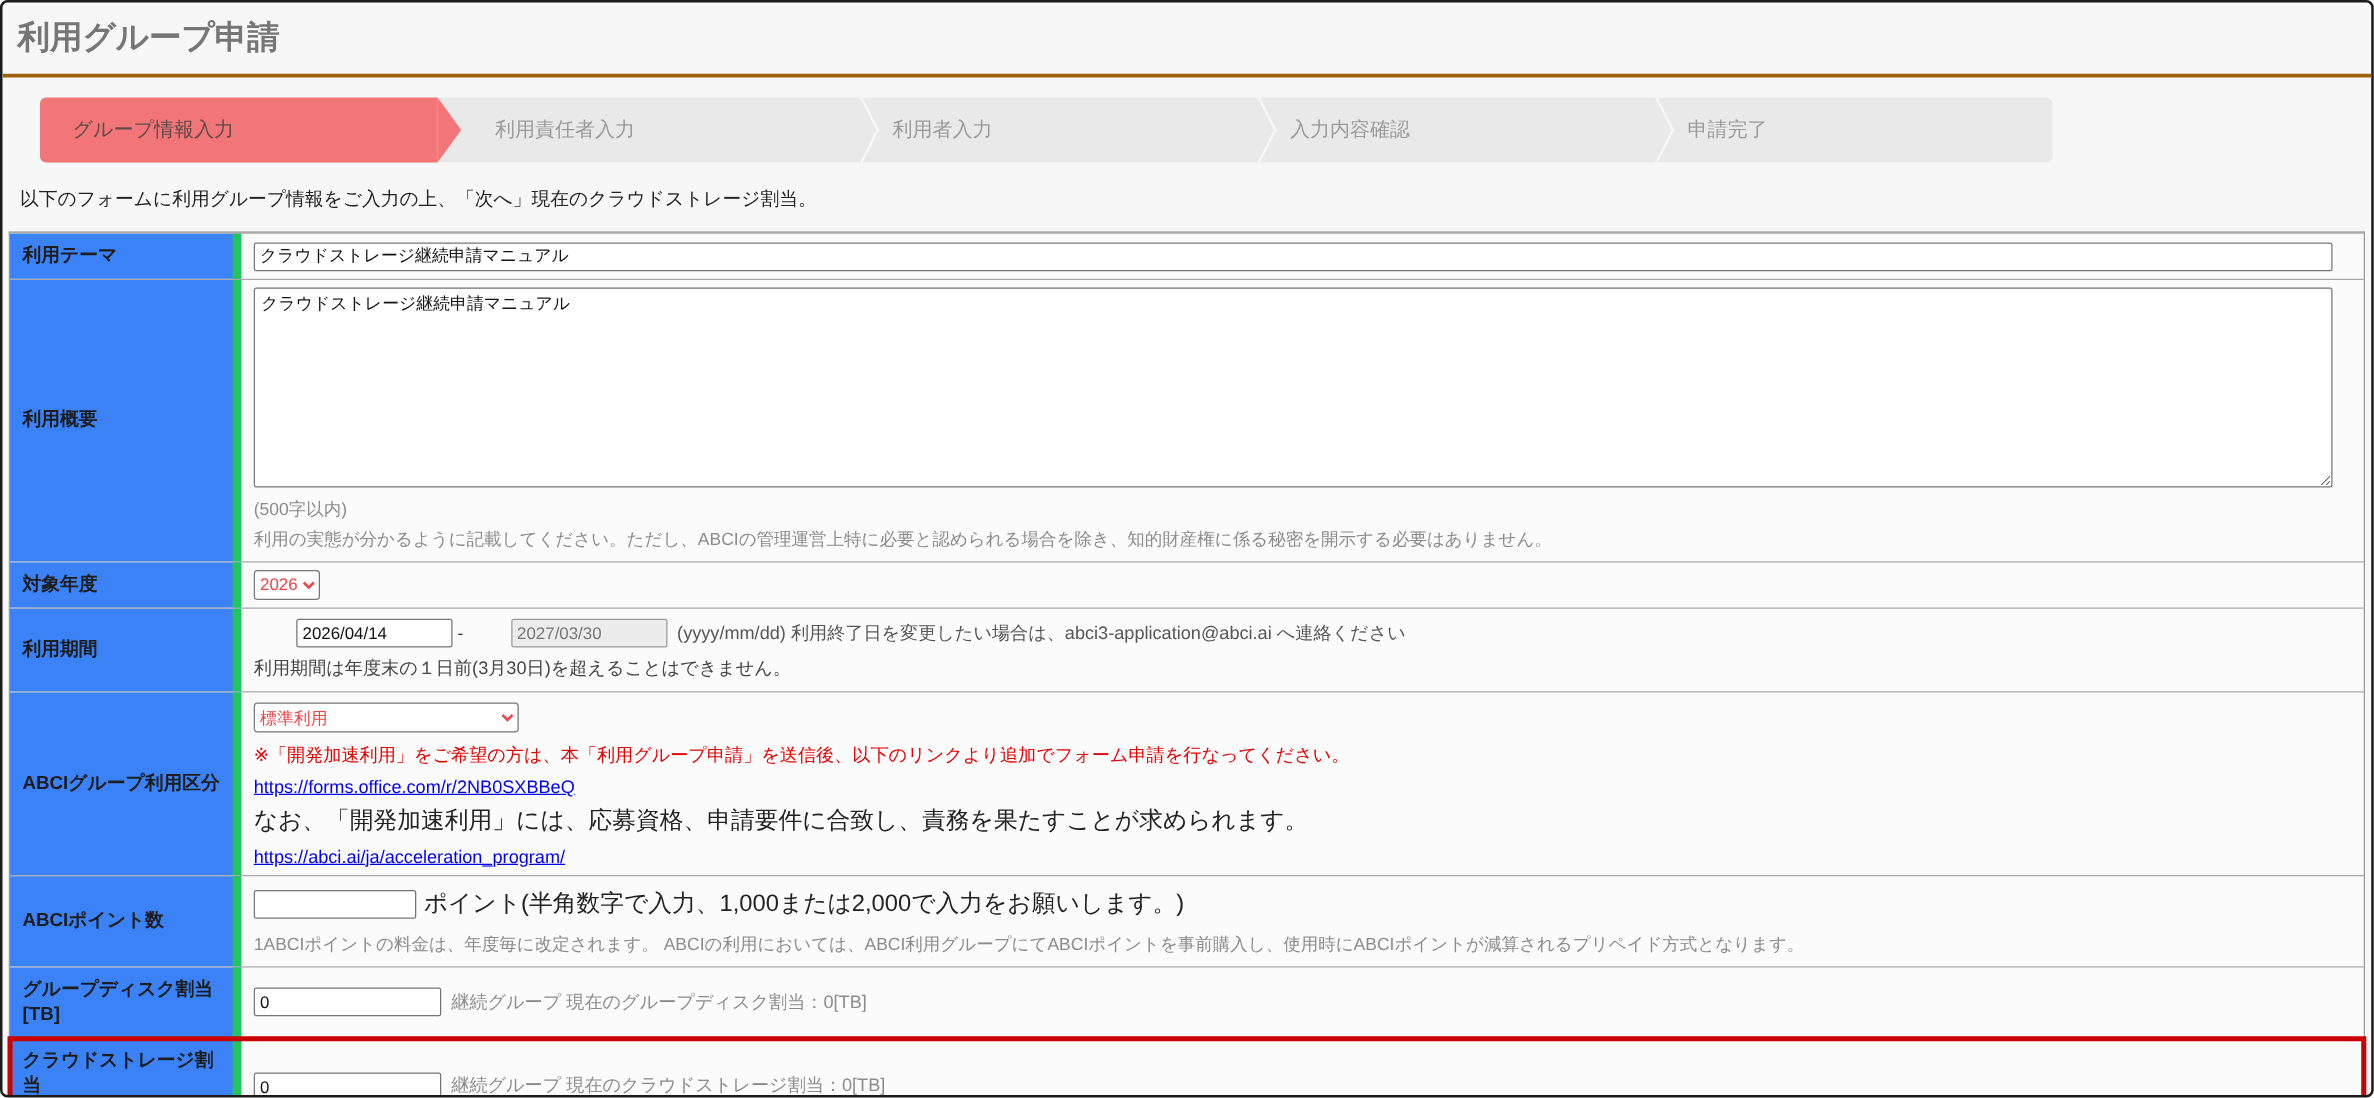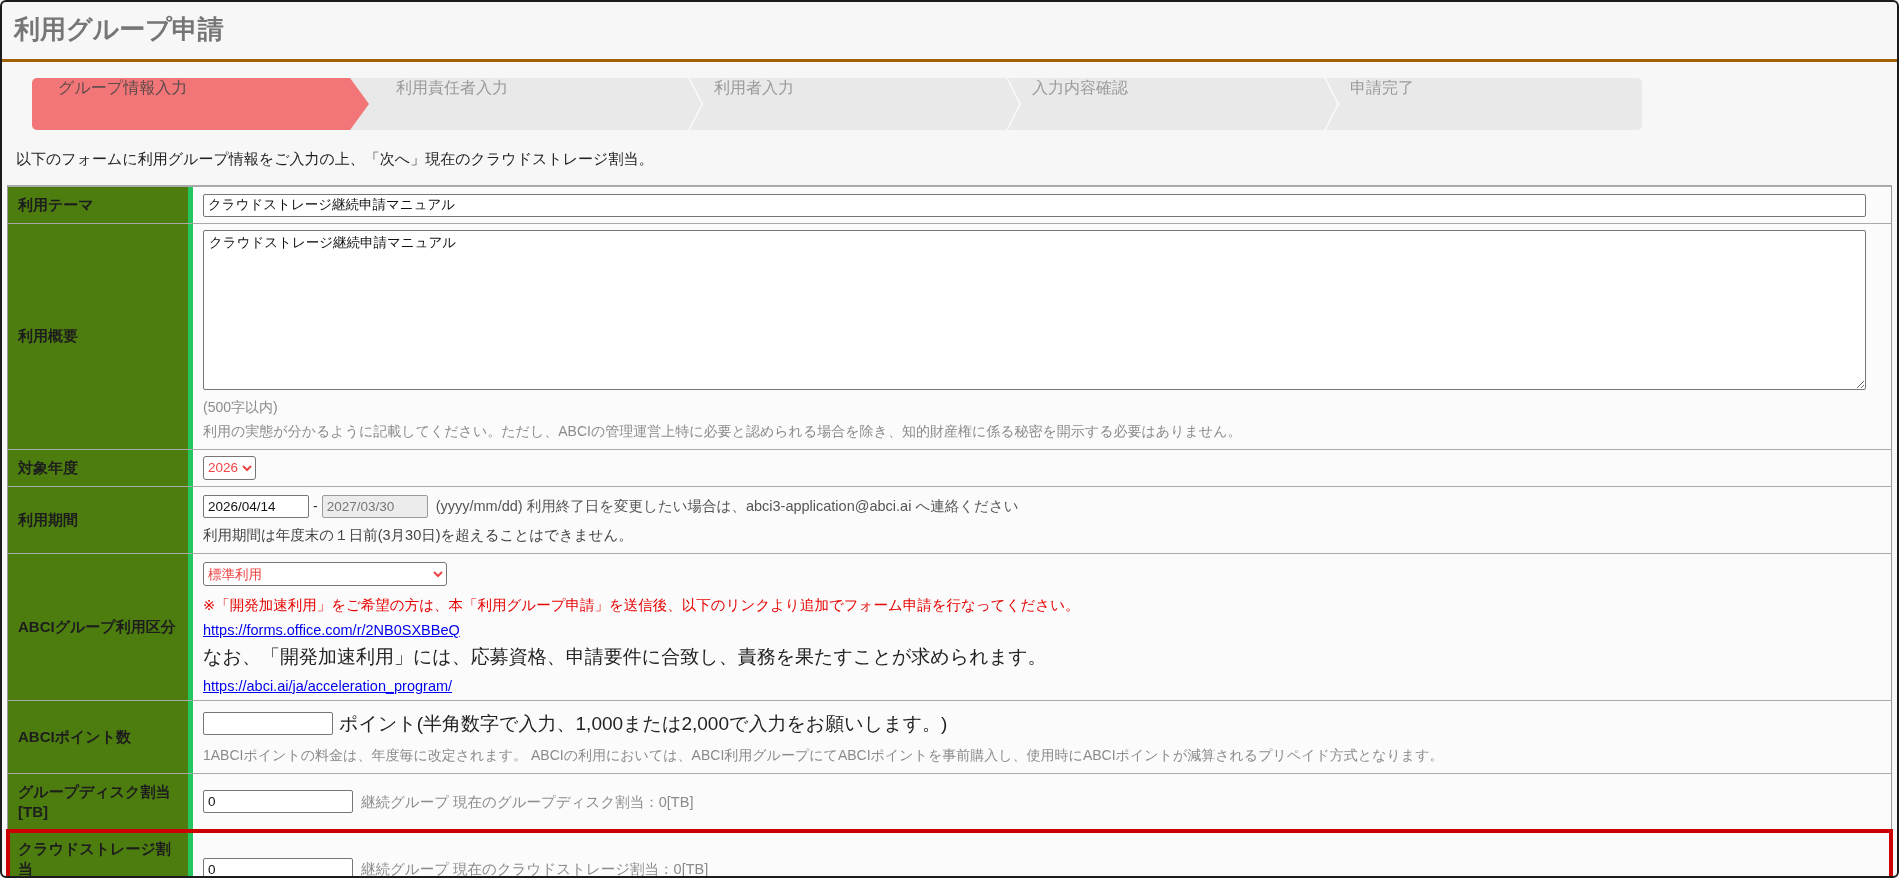--- a/index.html
+++ b/index.html
@@ -20,21 +20,21 @@
   
   .stepper {
     display:flex; height:52px;
     margin:16px 30px 0 30px;
     width:1610px;
     background:#e9e9e9;
     border-radius:5px;
   }
   .step {
     flex:1; position:relative;
-    display:flex; 
+    display:flex; align-items:center;
     padding-left:26px;
     font-size:16px; color:#9a9a9a;
   }
   .step.active {
     background:#f27677; color:#5c4a4a;
     border-radius:5px 0 0 5px;
     z-index:2;
   }
   .step.active::after {
     content:""; position:absolute; right:-19px; top:0;
@@ -57,22 +57,22 @@
     margin:4px 5px 0 5px;
     border:1px solid #999;
     border-top:2px solid #aaa;
     background:#fbfbfb;
   }
   .row { display:flex; border-bottom:1px solid #aaa; }
   .row:last-child { border-bottom:none; }
   .row.highlight { outline:4px solid #cb0000; outline-offset:-2px; position:relative; z-index:3; }
   .label-cell {
     width:185px; min-width:185px;
-    background:#4d7c0f;
-    border-right:5px solid #22c55e;
+    background:#3b82f6;
+    border-right:7px solid #22c55e;
     display:flex; flex-direction:column; justify-content:center;
     padding:8px 8px 8px 10px;
     font-size:15px; font-weight:bold; color:#1d1d1d;
     line-height:1.35;
   }
   .value-cell { flex:1; padding:6px 10px; font-size:14px; color:#333; }
   .vcenter { display:flex; align-items:center; }
   input[type=text] {
     border:1px solid #767676; border-radius:2px;
     height:23px; font-size:13.5px; padding:1px 4px;
@@ -86,21 +86,21 @@
     border:1px solid #767676; border-radius:3px; background:#fff; color:#ef4444;
   }
   textarea {
     width:1663px; height:160px;
     border:1px solid #767676; border-radius:2px;
     font-size:13.5px; padding:3px 5px;
     font-family:"Liberation Sans","DejaVu Sans",sans-serif;
     resize:both; color:#111; background:#fff;
   }
   .theme-input { width:1663px; }
-  .date-input { width:106px; }
+  .date-input { width:125px;margin-left:34px; }
   .points-input { width:130px; }
   .tb-input { width:150px; }
   .inline-note { font-size:14.5px; color:#555; margin-left:8px; }
   .gray-note { font-size:14px; color:#8b8b8b; line-height:1.55; }
   .dark-note { font-size:14.5px; color:#444; line-height:1.6; margin-top:4px; }
   .warning-text { font-size:14.5px; color:#e60000; margin-top:8px; line-height:1.6; }
   .plain-text { font-size:19px; color:#222; line-height:1.6; margin-top:4px; }
   a.form-link { color:#0000ee; font-size:14.5px; text-decoration:underline; display:inline-block; margin-top:5px; }
   .dash { margin:0 4px; color:#333; font-size:14px; }
   .mt2 { margin-top:2px; }
@@ -172,21 +172,21 @@
         <span class="inline-note">(yyyy/mm/dd) 利用終了日を変更したい場合は、abci3-application@abci.ai へ連絡ください</span>
       </div>
       <div class="dark-note mt6">利用期間は年度末の１日前(3月30日)を超えることはできません。</div>
     </div>
   </div>
 
   <div class="row">
     <div class="label-cell">ABCIグループ利用区分</div>
     <div class="value-cell">
       <div class="mt2">
-        <select style="width:244px">
+        <select style="width:212px">
           <option>標準利用</option>
         </select>
       </div>
       <div class="warning-text">※「開発加速利用」をご希望の方は、本「利用グループ申請」を送信後、以下のリンクより追加でフォーム申請を行なってください。</div>
       <a href="#" class="form-link">https://forms.office.com/r/2NB0SXBBeQ</a>
       <div class="plain-text">なお、「開発加速利用」には、応募資格、申請要件に合致し、責務を果たすことが求められます。</div>
       <a href="#" class="form-link">https://abci.ai/ja/acceleration_program/</a>
     </div>
   </div>
 

